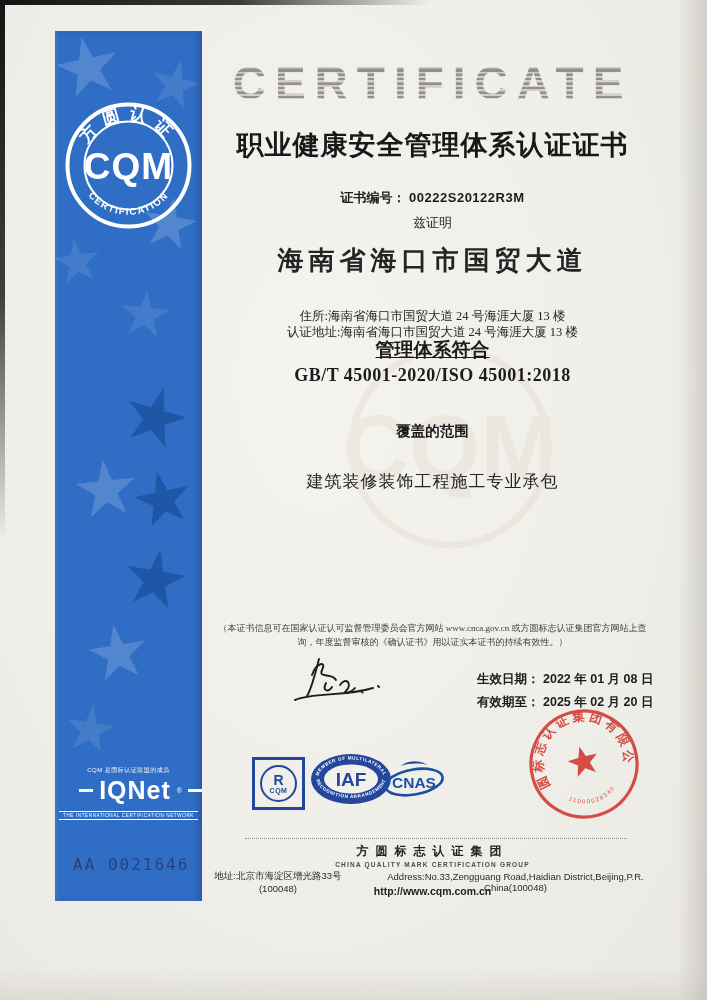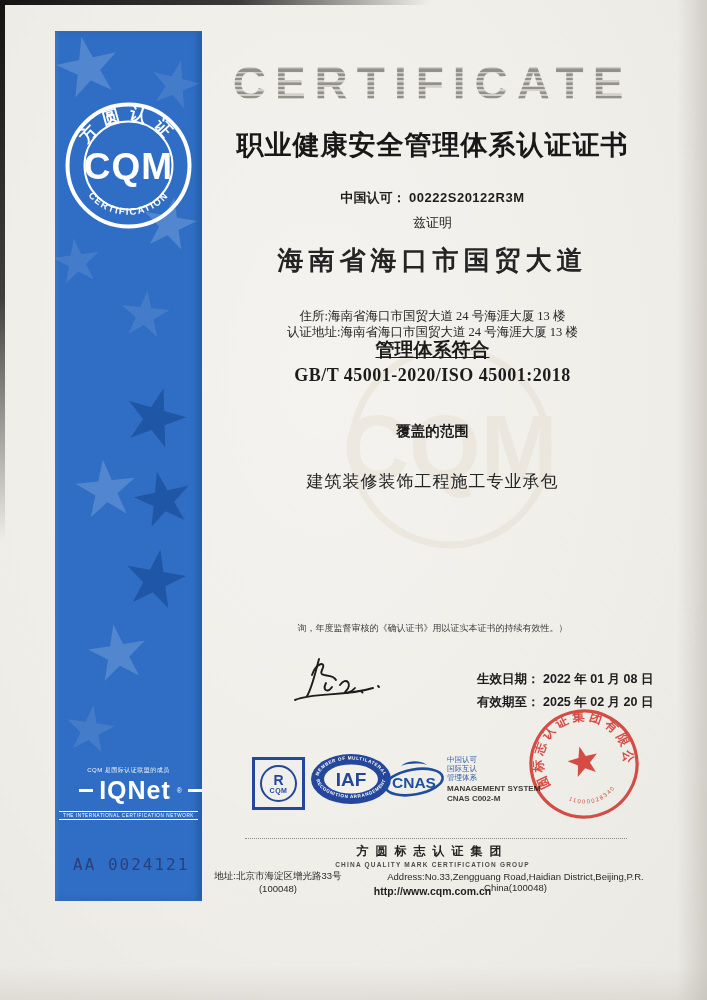--- a/index.html
+++ b/index.html
@@ -116,48 +116,49 @@
       <div class="iqnet-note">CQM 是国际认证联盟的成员</div>
       <div class="iqnet-row">
         <div class="iqnet-dash"></div>
         <div class="iqnet-name">IQNet</div>
         <sup class="iqnet-reg">®</sup>
         <div class="iqnet-dash"></div>
       </div>
       <div class="iqnet-tagline">THE INTERNATIONAL CERTIFICATION NETWORK</div>
     </div>
 
-    <div class="abs serial">AA 0024121</div>
+    <div class="abs serial">AA 0021646</div>
   </div>
 
   <svg class="abs watermark" width="300" height="215" viewBox="0 0 300 215">
     <circle cx="150" cy="107" r="98" fill="none" stroke="#c7b globals994" stroke-width="0"></circle>
     <circle cx="150" cy="107" r="98" fill="none" stroke="#c9bb9c" stroke-width="7"></circle>
     <text x="150" y="140" text-anchor="middle" font-size="92" font-weight="bold" fill="#cdbf9f" font-family="Liberation Sans, sans-serif">CQM</text>
   </svg>
 
   <div class="abs center-col embossed">CERTIFICATE</div>
 
   <div class="abs center-col doc-title">职业健康安全管理体系认证证书</div>
   <div class="abs center-col cert-no">
-    <span>中国认可：</span>
+    <span>证书编号：</span>
     <span class="num">00222S20122R3M</span>
   </div>
   <div class="abs center-col certify">兹证明</div>
 
   <div class="abs center-col company serif">海南省海口市国贸大道</div>
   <div class="abs center-col detail detail2 serif">住所:海南省海口市国贸大道 24 号海涯大厦 13 楼</div>
   <div class="abs center-col detail detail3 serif">认证地址:海南省海口市国贸大道 24 号海涯大厦 13 楼</div>
 
   <div class="abs center-col conform">管理体系符合</div>
   <div class="abs center-col std serif">GB/T 45001-2020/ISO 45001:2018</div>
   <div class="abs center-col scope-label">覆盖的范围</div>
   <div class="abs center-col scope2 serif">建筑装修装饰工程施工专业承包</div>
 
   <div class="abs center-col disclaimer serif">
+    <div>（本证书信息可在国家认证认可监督管理委员会官方网站 www.cnca.gov.cn 或方圆标志认证集团官方网站上查</div>
     <div>询，年度监督审核的《确认证书》用以证实本证书的持续有效性。）</div>
   </div>
 
   <svg class="abs signature" width="110" height="55" viewBox="0 0 110 55">
     <g fill="none" stroke="#1d1d1d" stroke-width="1.9" stroke-linecap="round">
       <path d="M30 20 C34 8 45 5 40 15 C36 24 50 17 54 25"></path>
       <path d="M37 4 C34 15 30 33 25 41"></path>
       <path d="M44 28 C40 36 46 38 50 32"></path>
       <path d="M58 30 C64 21 71 29 64 36 C60 40 69 38 73 33"></path>
       <path d="M13 45 C32 37 62 42 91 33"></path>
@@ -199,27 +200,20 @@
     </text>
     <text x="42" y="34" text-anchor="middle" font-size="19" font-weight="bold" fill="#24479b" font-family="Liberation Sans, sans-serif">IAF</text>
   </svg>
 
   <svg class="abs cnas-logo" width="62" height="46" viewBox="0 0 62 46">
     <ellipse cx="31" cy="26" rx="29" ry="12.5" fill="none" stroke="#1d4fa0" stroke-width="2.6" transform="rotate(-10 31 26)"></ellipse>
     <path d="M18 10 C24 4 38 4 44 9 C38 7 26 7 18 10 Z" fill="#1d4fa0"></path>
     <text x="31" y="31.5" text-anchor="middle" font-size="15.5" font-weight="bold" fill="#1d4fa0" letter-spacing="0" font-family="Liberation Sans, sans-serif">CNAS</text>
   </svg>
 
-  <div class="abs accr-text">
-    <div class="accr-cn">中国认可</div>
-    <div class="accr-cn">国际互认</div>
-    <div class="accr-cn">管理体系</div>
-    <div class="accr-en">MANAGEMENT SYSTEM</div>
-    <div class="accr-en" style="margin-top:0;">CNAS C002-M</div>
-  </div>
 
   <svg class="abs stamp" width="132" height="132" viewBox="0 0 132 132">
     <g transform="rotate(-15 66 66)">
       <circle cx="66" cy="66" r="53" fill="none" stroke="#e03b33" stroke-width="3.2"></circle>
       <polygon points="66,48 69.8,58.7 81.2,59.1 72.2,66 75.4,76.9 66,70.5 56.6,76.9 59.8,66 50.8,59.1 62.2,58.7" fill="#e03b33"></polygon>
       <defs>
         <path id="stampRing" d="M28.5 80 A41 41 0 1 1 103.5 80"></path>
         <path id="stampNum" d="M39 94 A37 37 0 0 0 93 94"></path>
       </defs>
       <text font-size="12.5" font-weight="bold" fill="#e03b33" letter-spacing="3.5" font-family="Liberation Sans, sans-serif">

